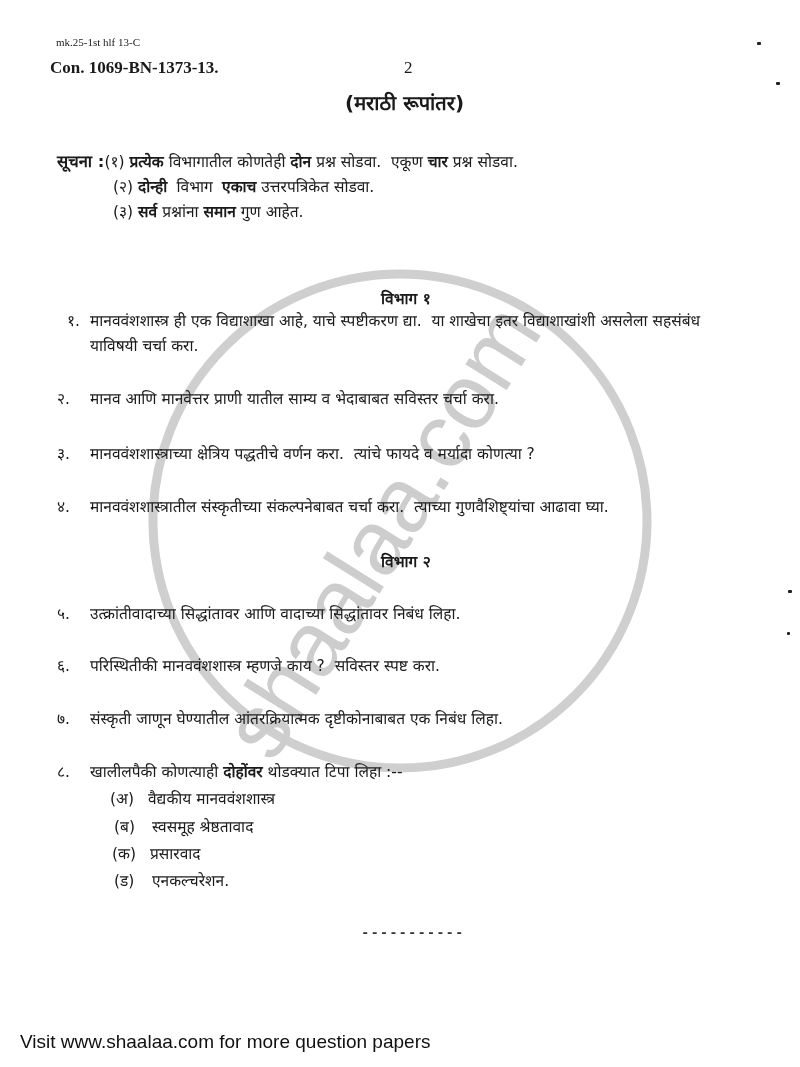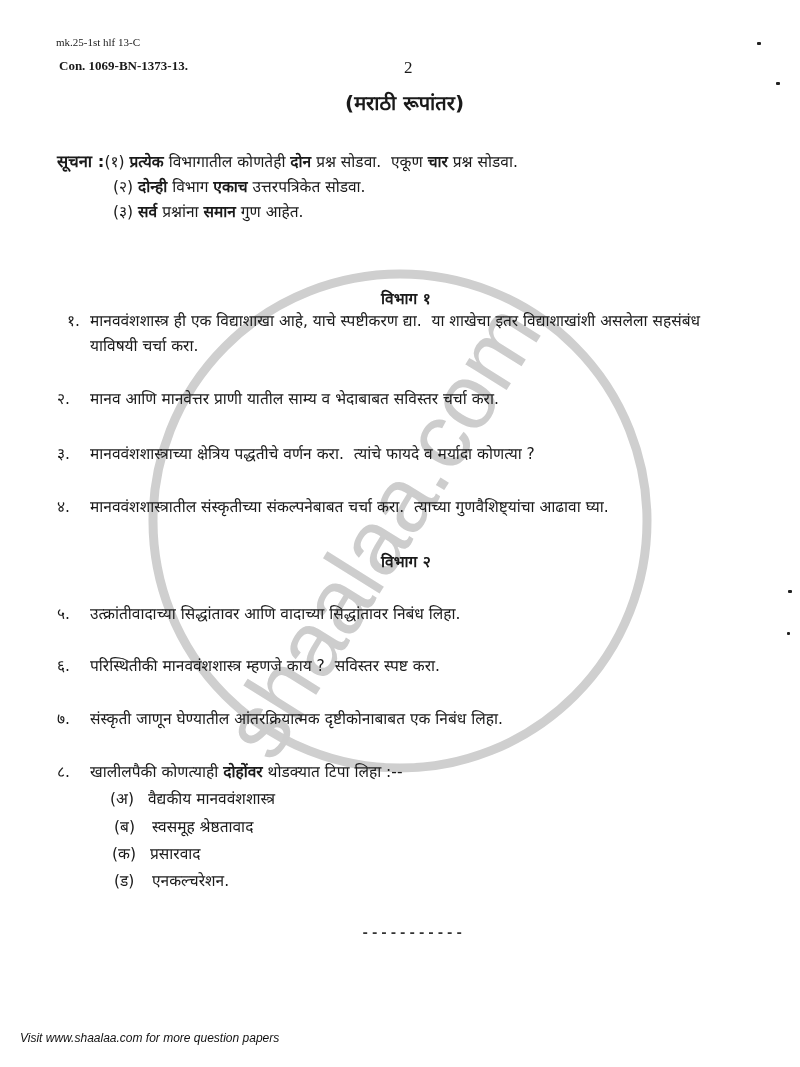--- a/index.html
+++ b/index.html
@@ -7,47 +7,47 @@
          font-family: "DejaVu Sans", "Liberation Sans", sans-serif; color: #1a1a1a; }
   .abs { position: absolute; white-space: nowrap; }
   .serif { font-family: Liberation Serif, serif; }
   .deva { font-family: "DejaVu Sans", "Liberation Sans", sans-serif; font-size: 15.5px; line-height: 20px; }
   .b { font-weight: bold; }
   .qnum { display: inline-block; width: 33px; }
   .sub-label { display: inline-block; width: 38px; }
   .watermark { position: absolute; left: 0; top: 0; width: 800px; height: 1067px; pointer-events: none; }
   .dashes { letter-spacing: 1px; font-weight: bold; color: #333; font-family: "Liberation Mono", monospace; font-size: 14px; }
   .speck { position: absolute; width: 4px; height: 3px; background: #222; border-radius: 1px; }
-  .footer { font-family: "Liberation Sans", sans-serif; font-size: 12px; color: #111; font-style: italic; }
+  .footer { font-family: "Liberation Sans", sans-serif; font-size: 19px; color: #111; }
 </style>
 </head>
 <body>
 
 <svg class="watermark" viewBox="0 0 800 1067" xmlns="http://www.w3.org/2000/svg">
   <circle cx="400" cy="521" r="247" fill="none" stroke="#cfcfcf" stroke-width="9"></circle>
   <text x="0" y="0" transform="translate(408 548) rotate(-58)" text-anchor="middle" font-family="Liberation Sans, sans-serif" font-size="92" fill="#cdcdcd" letter-spacing="-1">shaalaa.com</text>
 </svg>
 
 <div class="abs serif" style="left:56px; top:36px; font-size:11px;">mk.25-1st hlf 13-C</div>
-<div class="abs serif b" style="left:59px; top:58px; font-size:13px;">Con. 1069-BN-1373-13.</div>
+<div class="abs serif b" style="left:50px; top:58px; font-size:17px;">Con. 1069-BN-1373-13.</div>
 <div class="abs serif" style="left:404px; top:58px; font-size:17px;">2</div>
 <div class="abs deva b" style="left:345px; top:93px; font-size:20px;">(मराठी रूपांतर)</div>
 
 <div class="speck" style="left:757px; top:42px;"></div>
 <div class="speck" style="left:776px; top:82px;"></div>
 <div class="speck" style="left:788px; top:590px;"></div>
 <div class="speck" style="left:787px; top:632px; width:3px;"></div>
 
 <div class="abs deva" style="left:57px; top:152px;">
   <span class="b" style="font-size:16.5px;">सूचना :</span><span>(१)</span>
   <span class="b">प्रत्येक</span><span style="white-space:pre;"> विभागातील कोणतेही </span><span class="b">दोन</span><span style="white-space:pre;"> प्रश्न सोडवा.  एकूण </span><span class="b">चार</span><span style="white-space:pre;"> प्रश्न सोडवा.</span>
 </div>
 <div class="abs deva" style="left:113px; top:177px;">
   <span>(२)</span>
-  <span class="b">दोन्ही</span><span style="white-space:pre;"> विभाग </span><span class="b">एकाच</span><span style="white-space:pre;"> उत्तरपत्रिकेत सोडवा.</span>
+  <span class="b">दोन्ही</span><span style="white-space:pre;font-family:Liberation Mono, monospace;"> विभाग </span><span class="b">एकाच</span><span style="white-space:pre;"> उत्तरपत्रिकेत सोडवा.</span>
 </div>
 <div class="abs deva" style="left:113px; top:202px;">
   <span>(३)</span>
   <span class="b">सर्व</span><span style="white-space:pre;"> प्रश्नांना </span><span class="b">समान</span><span style="white-space:pre;"> गुण आहेत.</span>
 </div>
 
 <div class="abs deva b" style="left:381px; top:257px;margin-top:32px;">विभाग १</div>
 
 <div class="abs deva" style="left:57px; top:311px;text-align:center;">
   <span class="qnum">१.</span><span style="white-space:pre;">मानववंशशास्त्र ही एक विद्याशाखा आहे, याचे स्पष्टीकरण द्या.  या शाखेचा इतर विद्याशाखांशी असलेला सहसंबंध</span>

